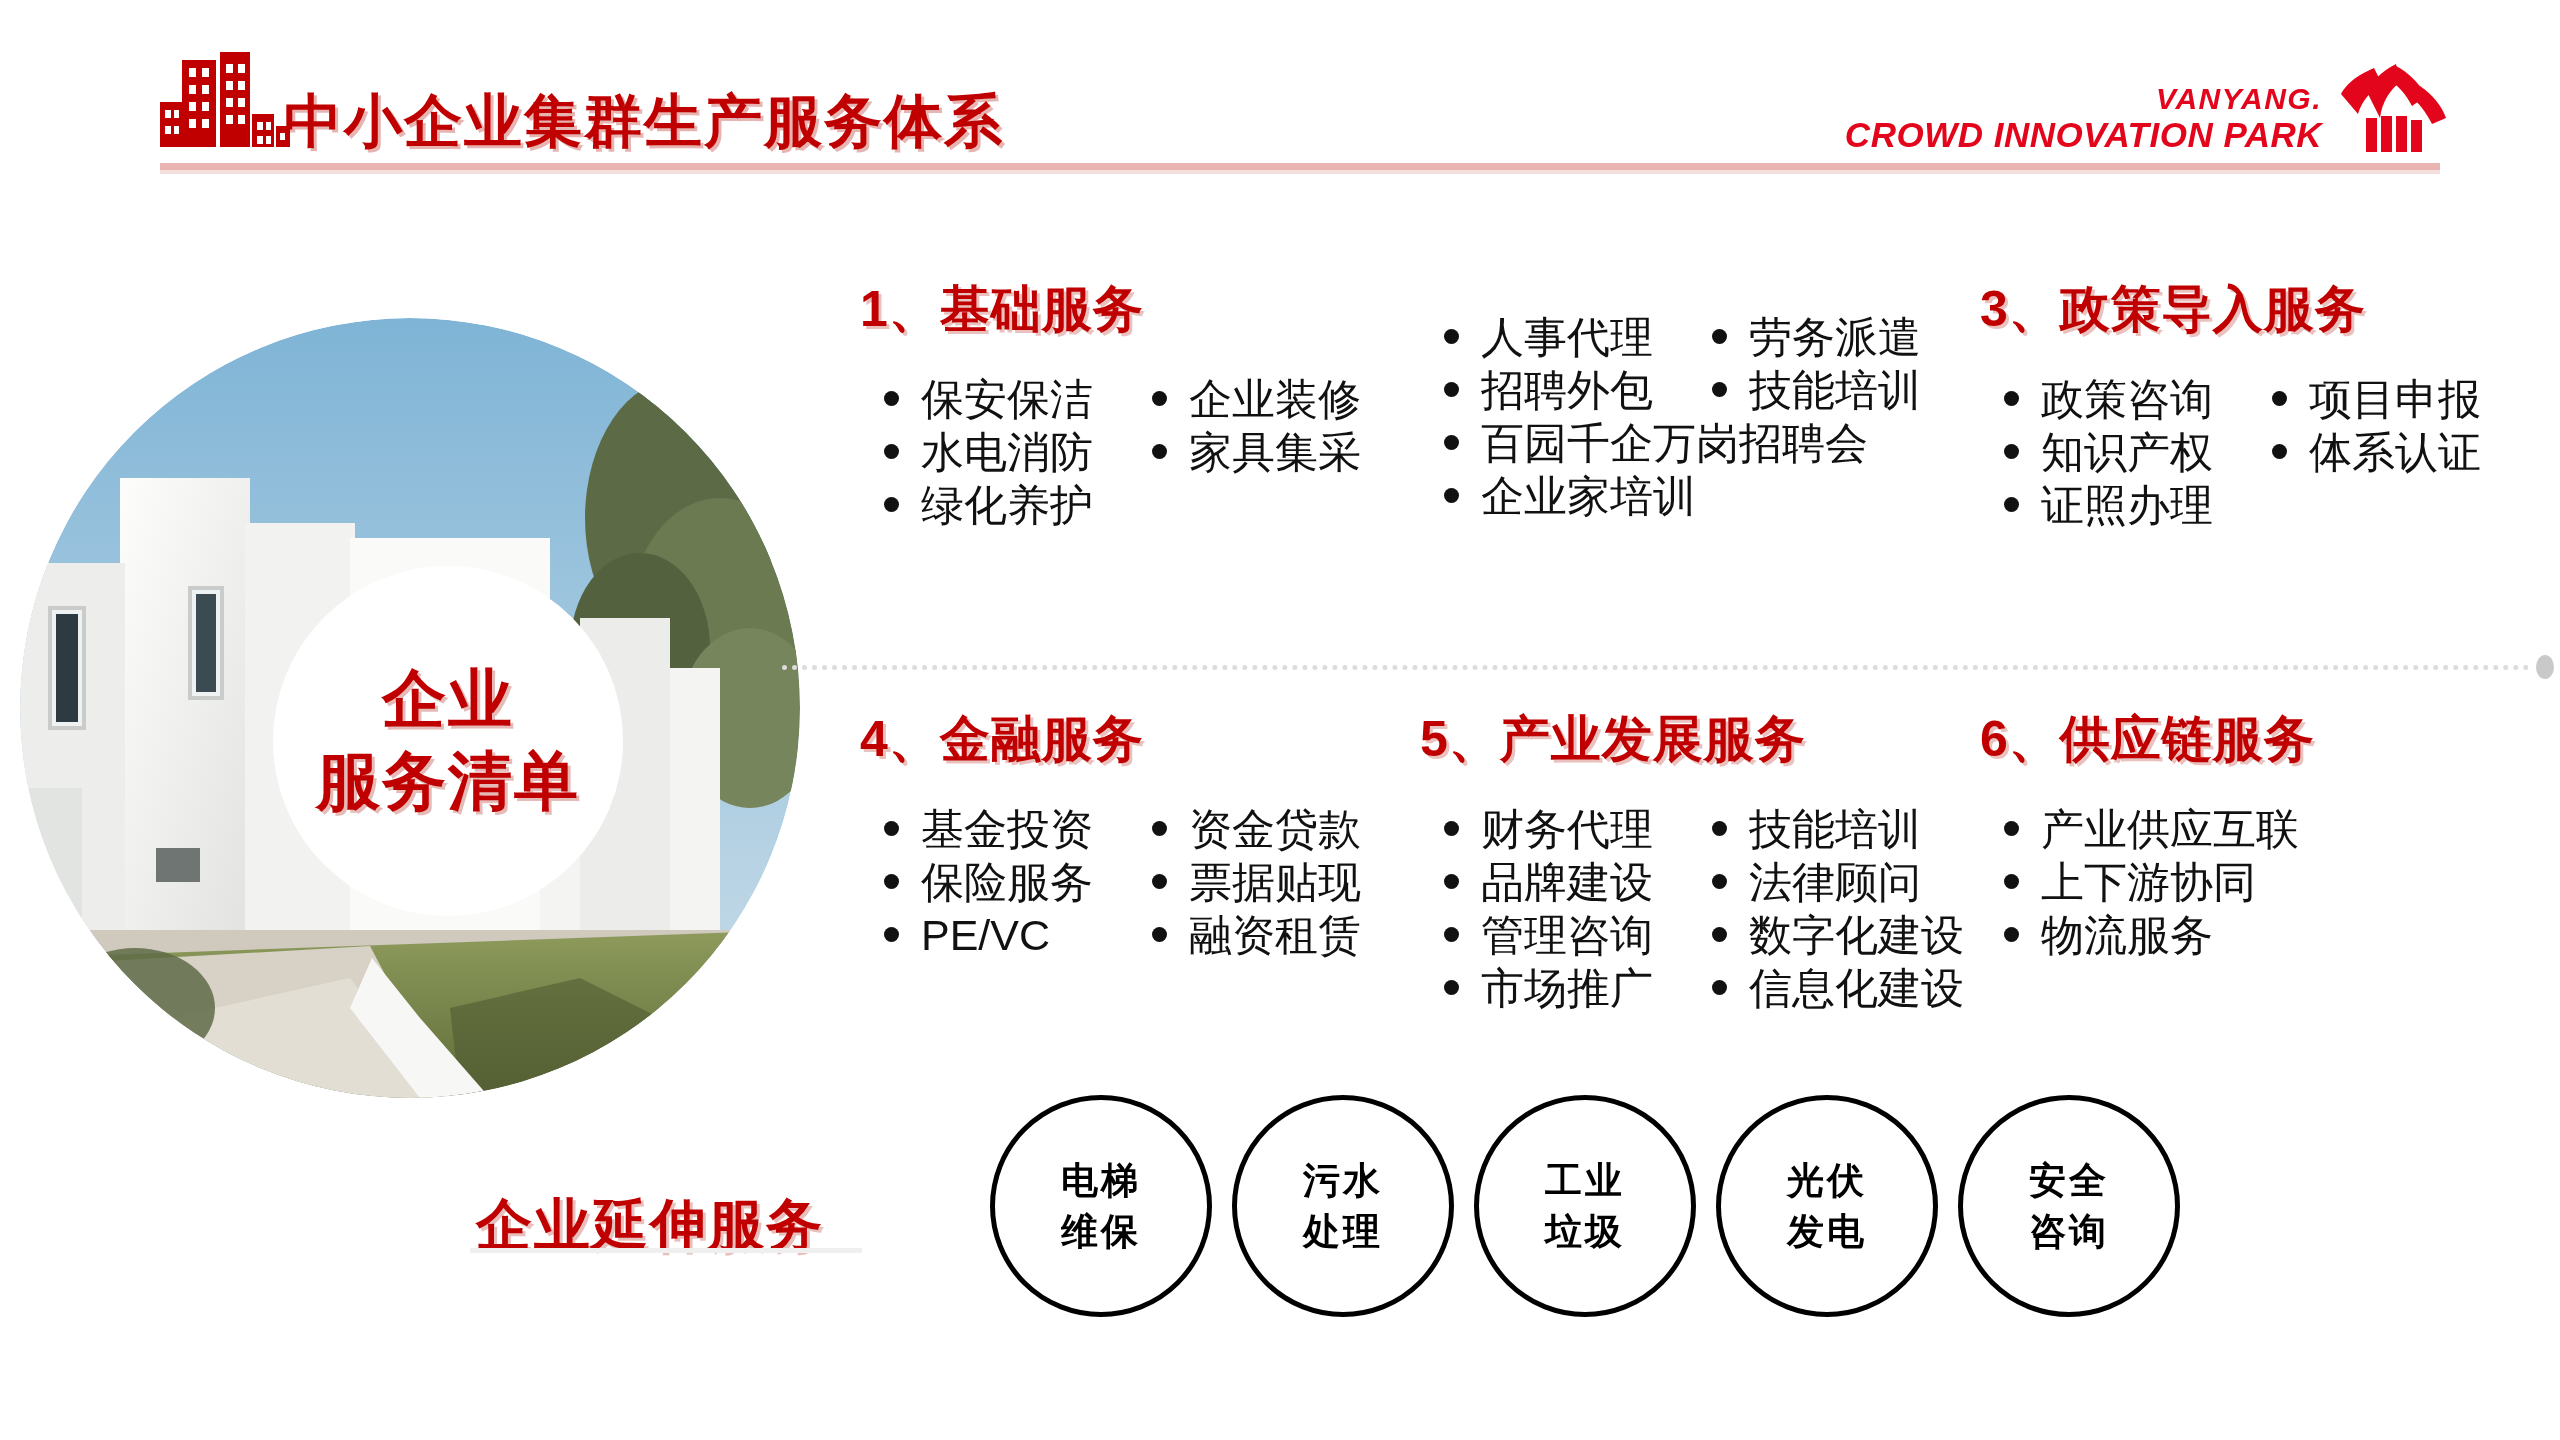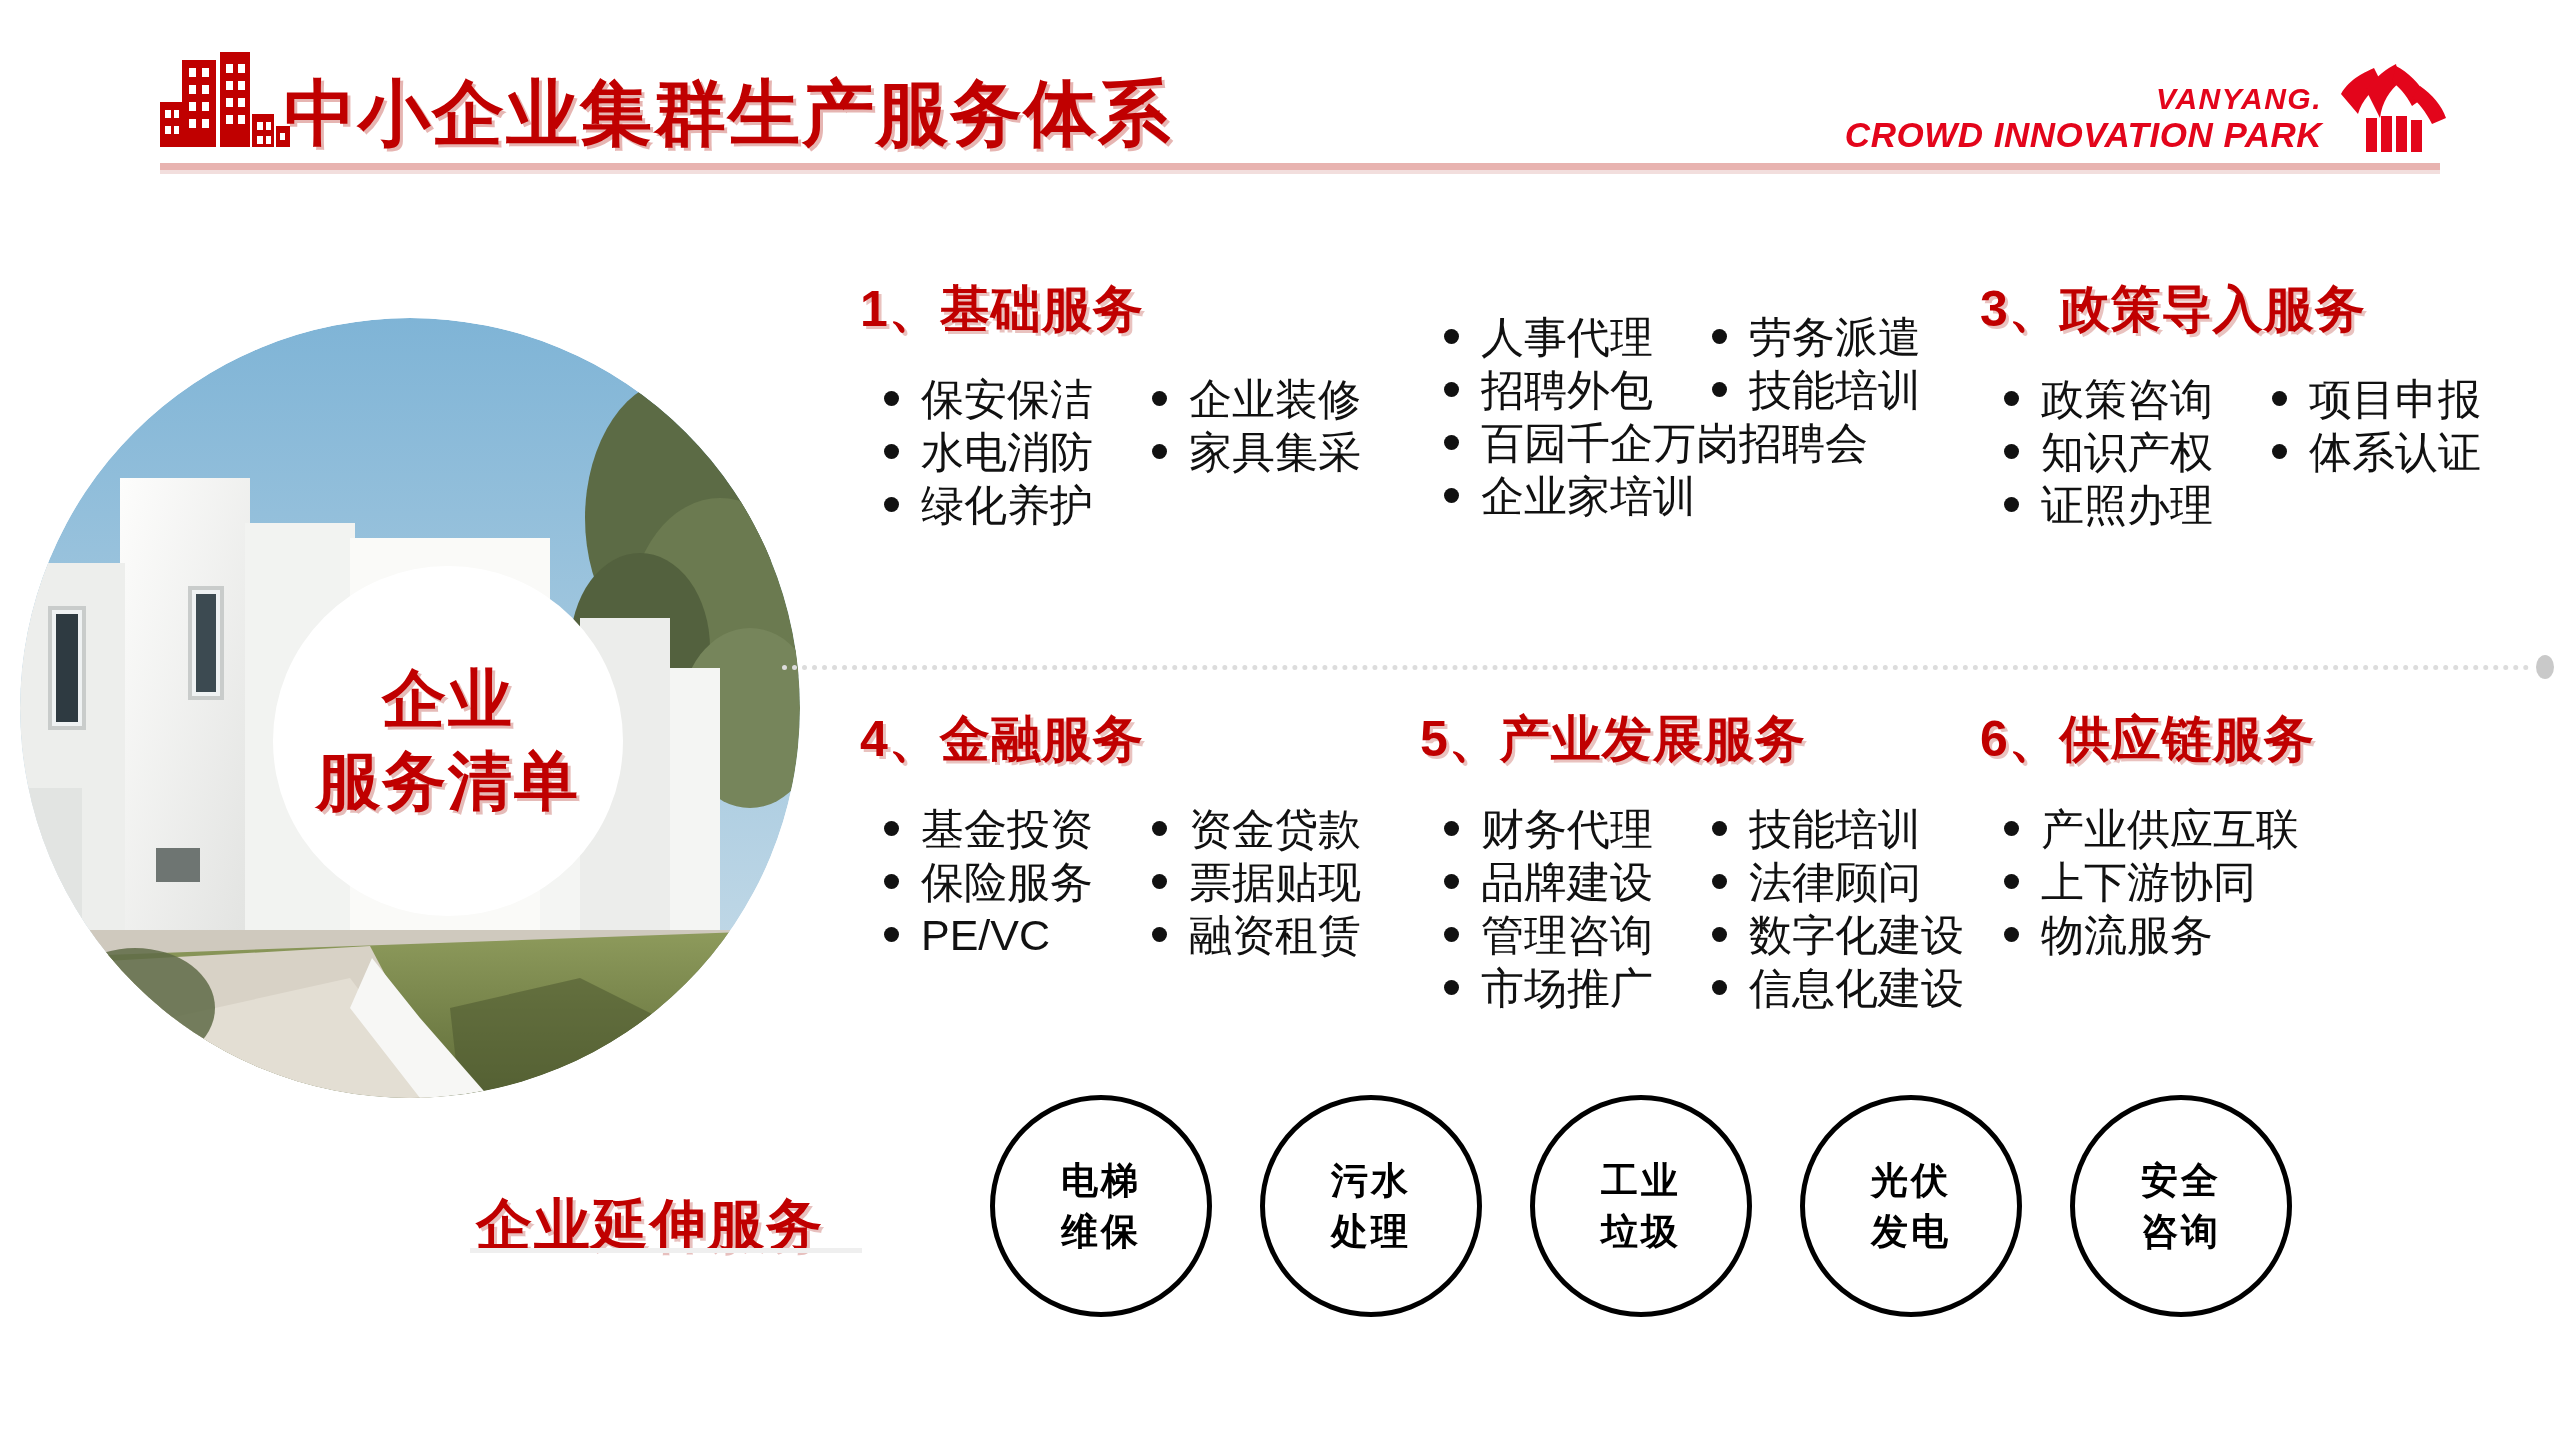--- a/index.html
+++ b/index.html
@@ -30,21 +30,21 @@
     align-items: flex-end;
     gap: 0px;
   }
   #building-icon {
     width: 130px;
     height: 105px;
     display: block;
     margin-bottom: 2px;
   }
   #page-title {
-    font-size: 72px;
+    font-size: 58px;
     font-weight: bold;
     color: #C00000;
     letter-spacing: 2px;
     line-height: 0.97;
     white-space: nowrap;
     text-shadow: 3px 3px 0 rgba(180,30,20,0.33);
     margin-left: -6px;
   }
   #header-rule {
     position: absolute;
@@ -220,21 +220,21 @@
     border-radius: 50%;
     background: #C9C9C9;
   }
 
   
   #bottom-circles {
     position: absolute;
     left: 990px;
     top: 1095px;
     display: flex;
-    gap: 48px;
+    gap: 20px;
   }
   .ext-circle {
     width: 212px;
     height: 212px;
     border-radius: 50%;
     border: 5px solid #000000;
     display: flex;
     flex-direction: column;
     align-items: center;
     justify-content: center;

